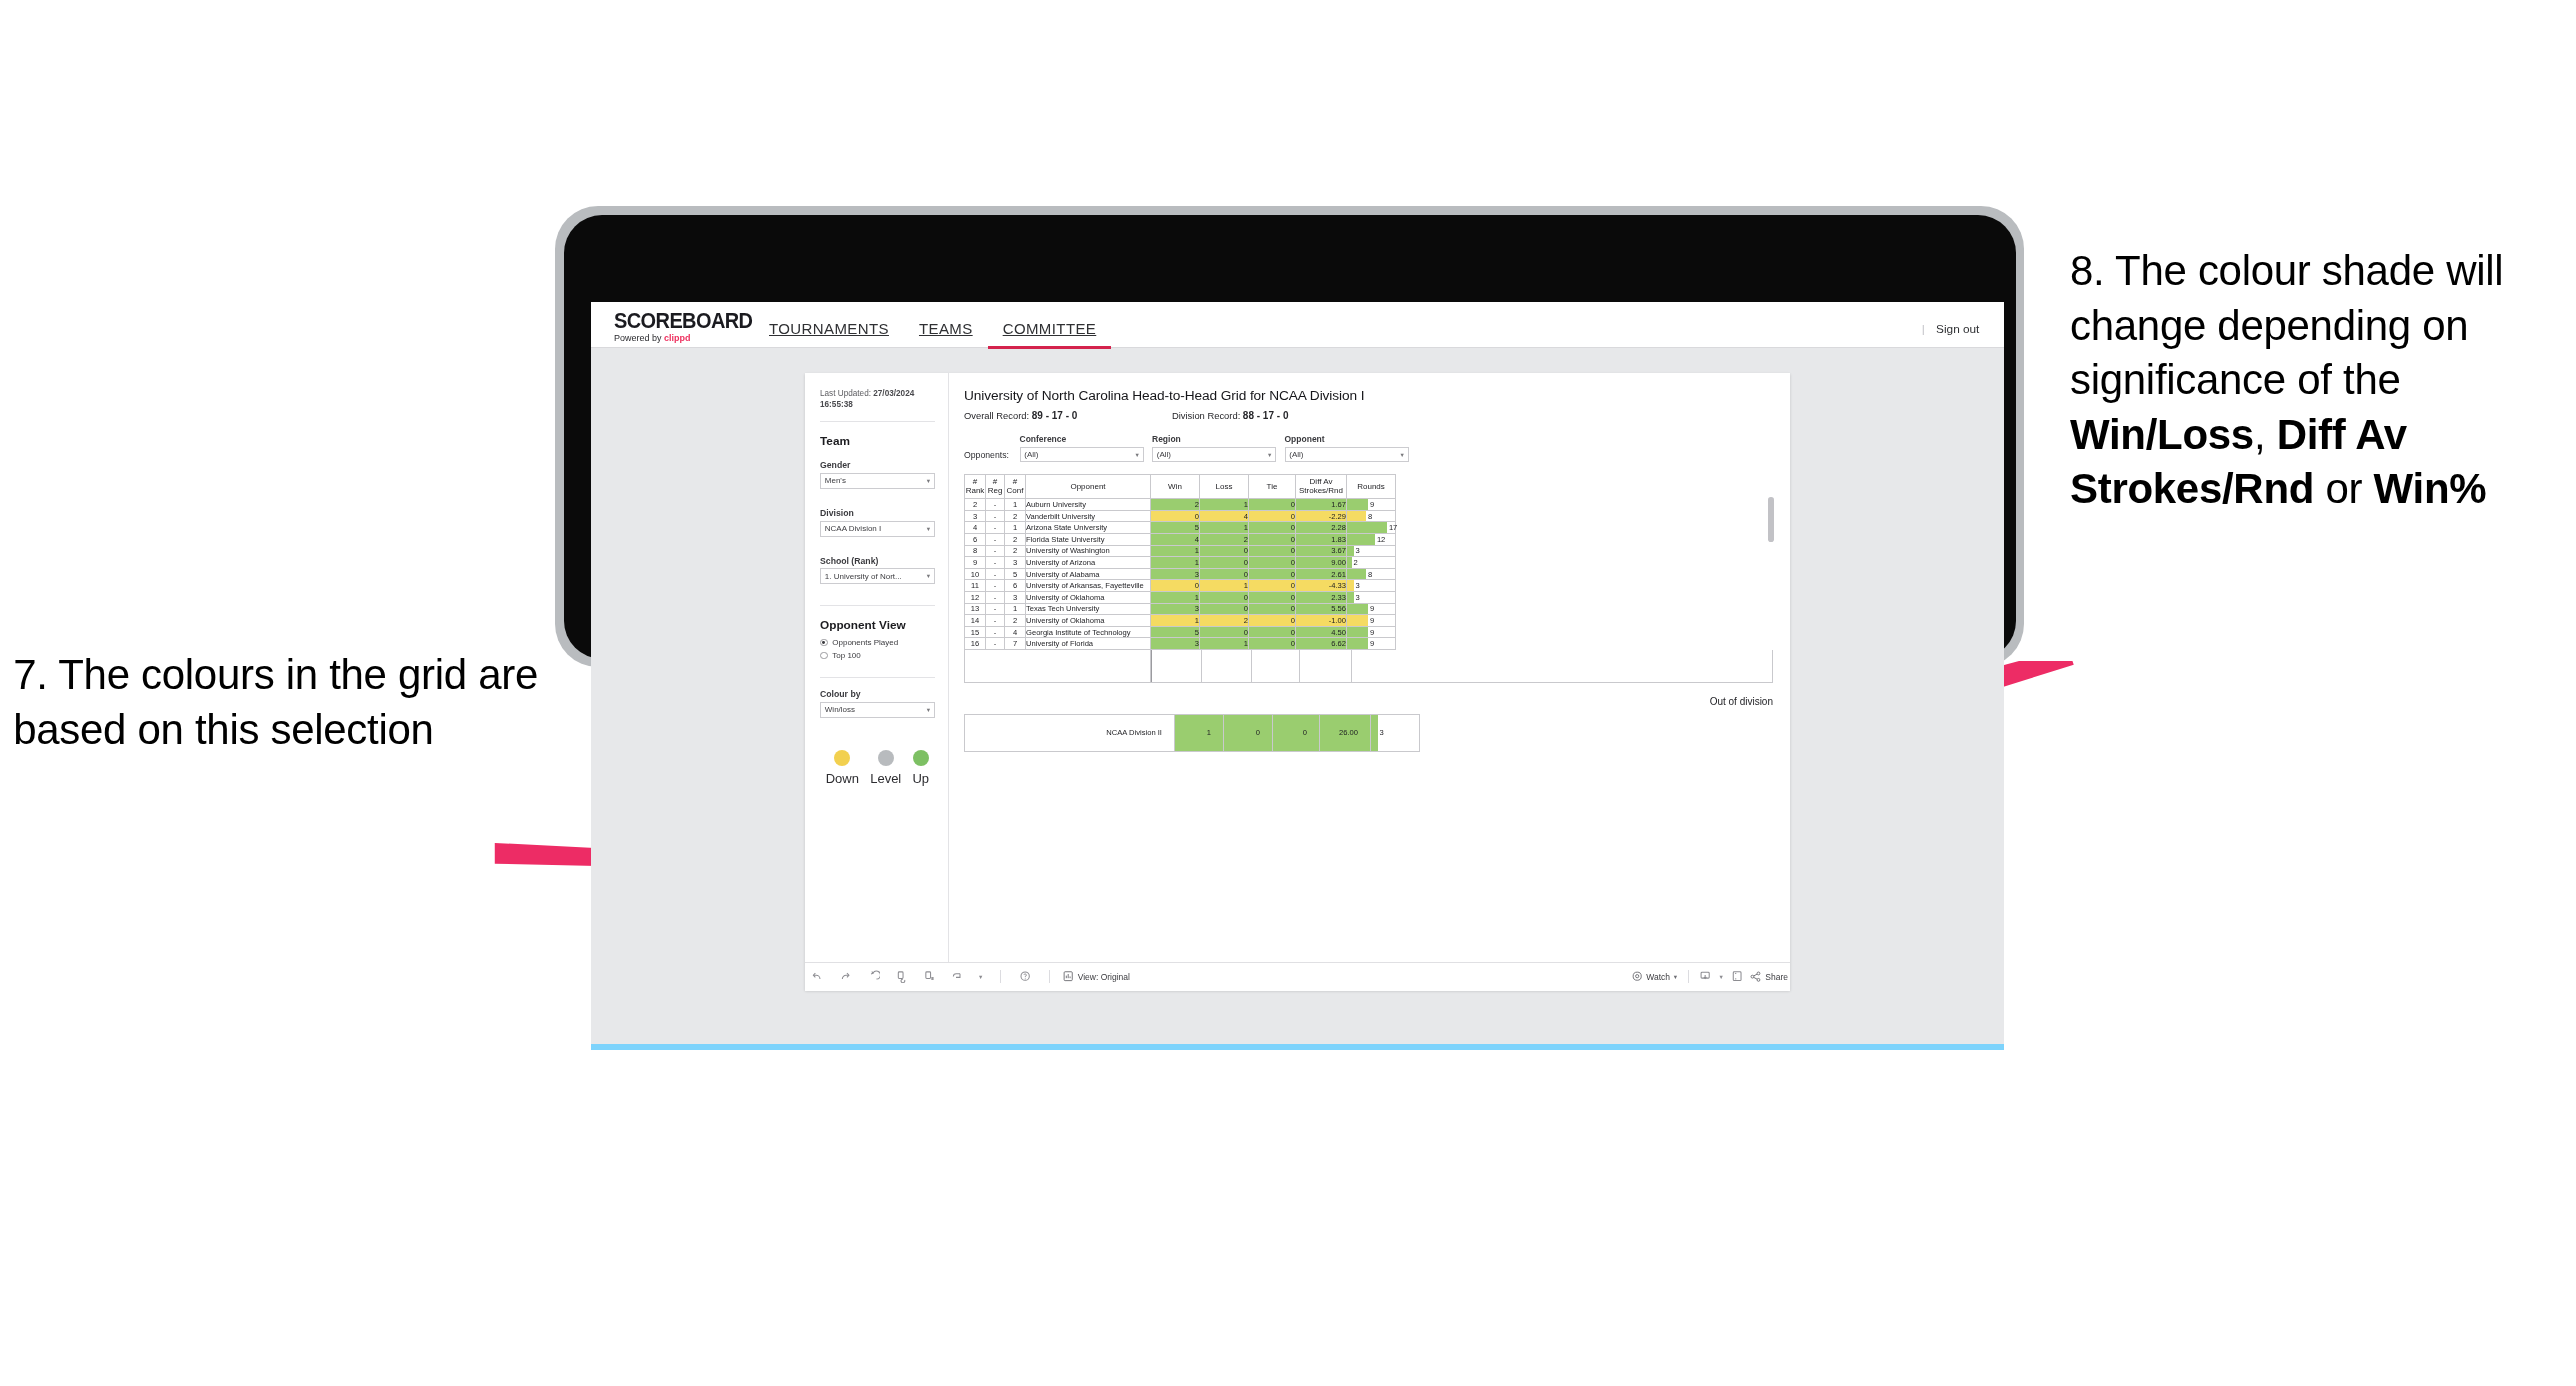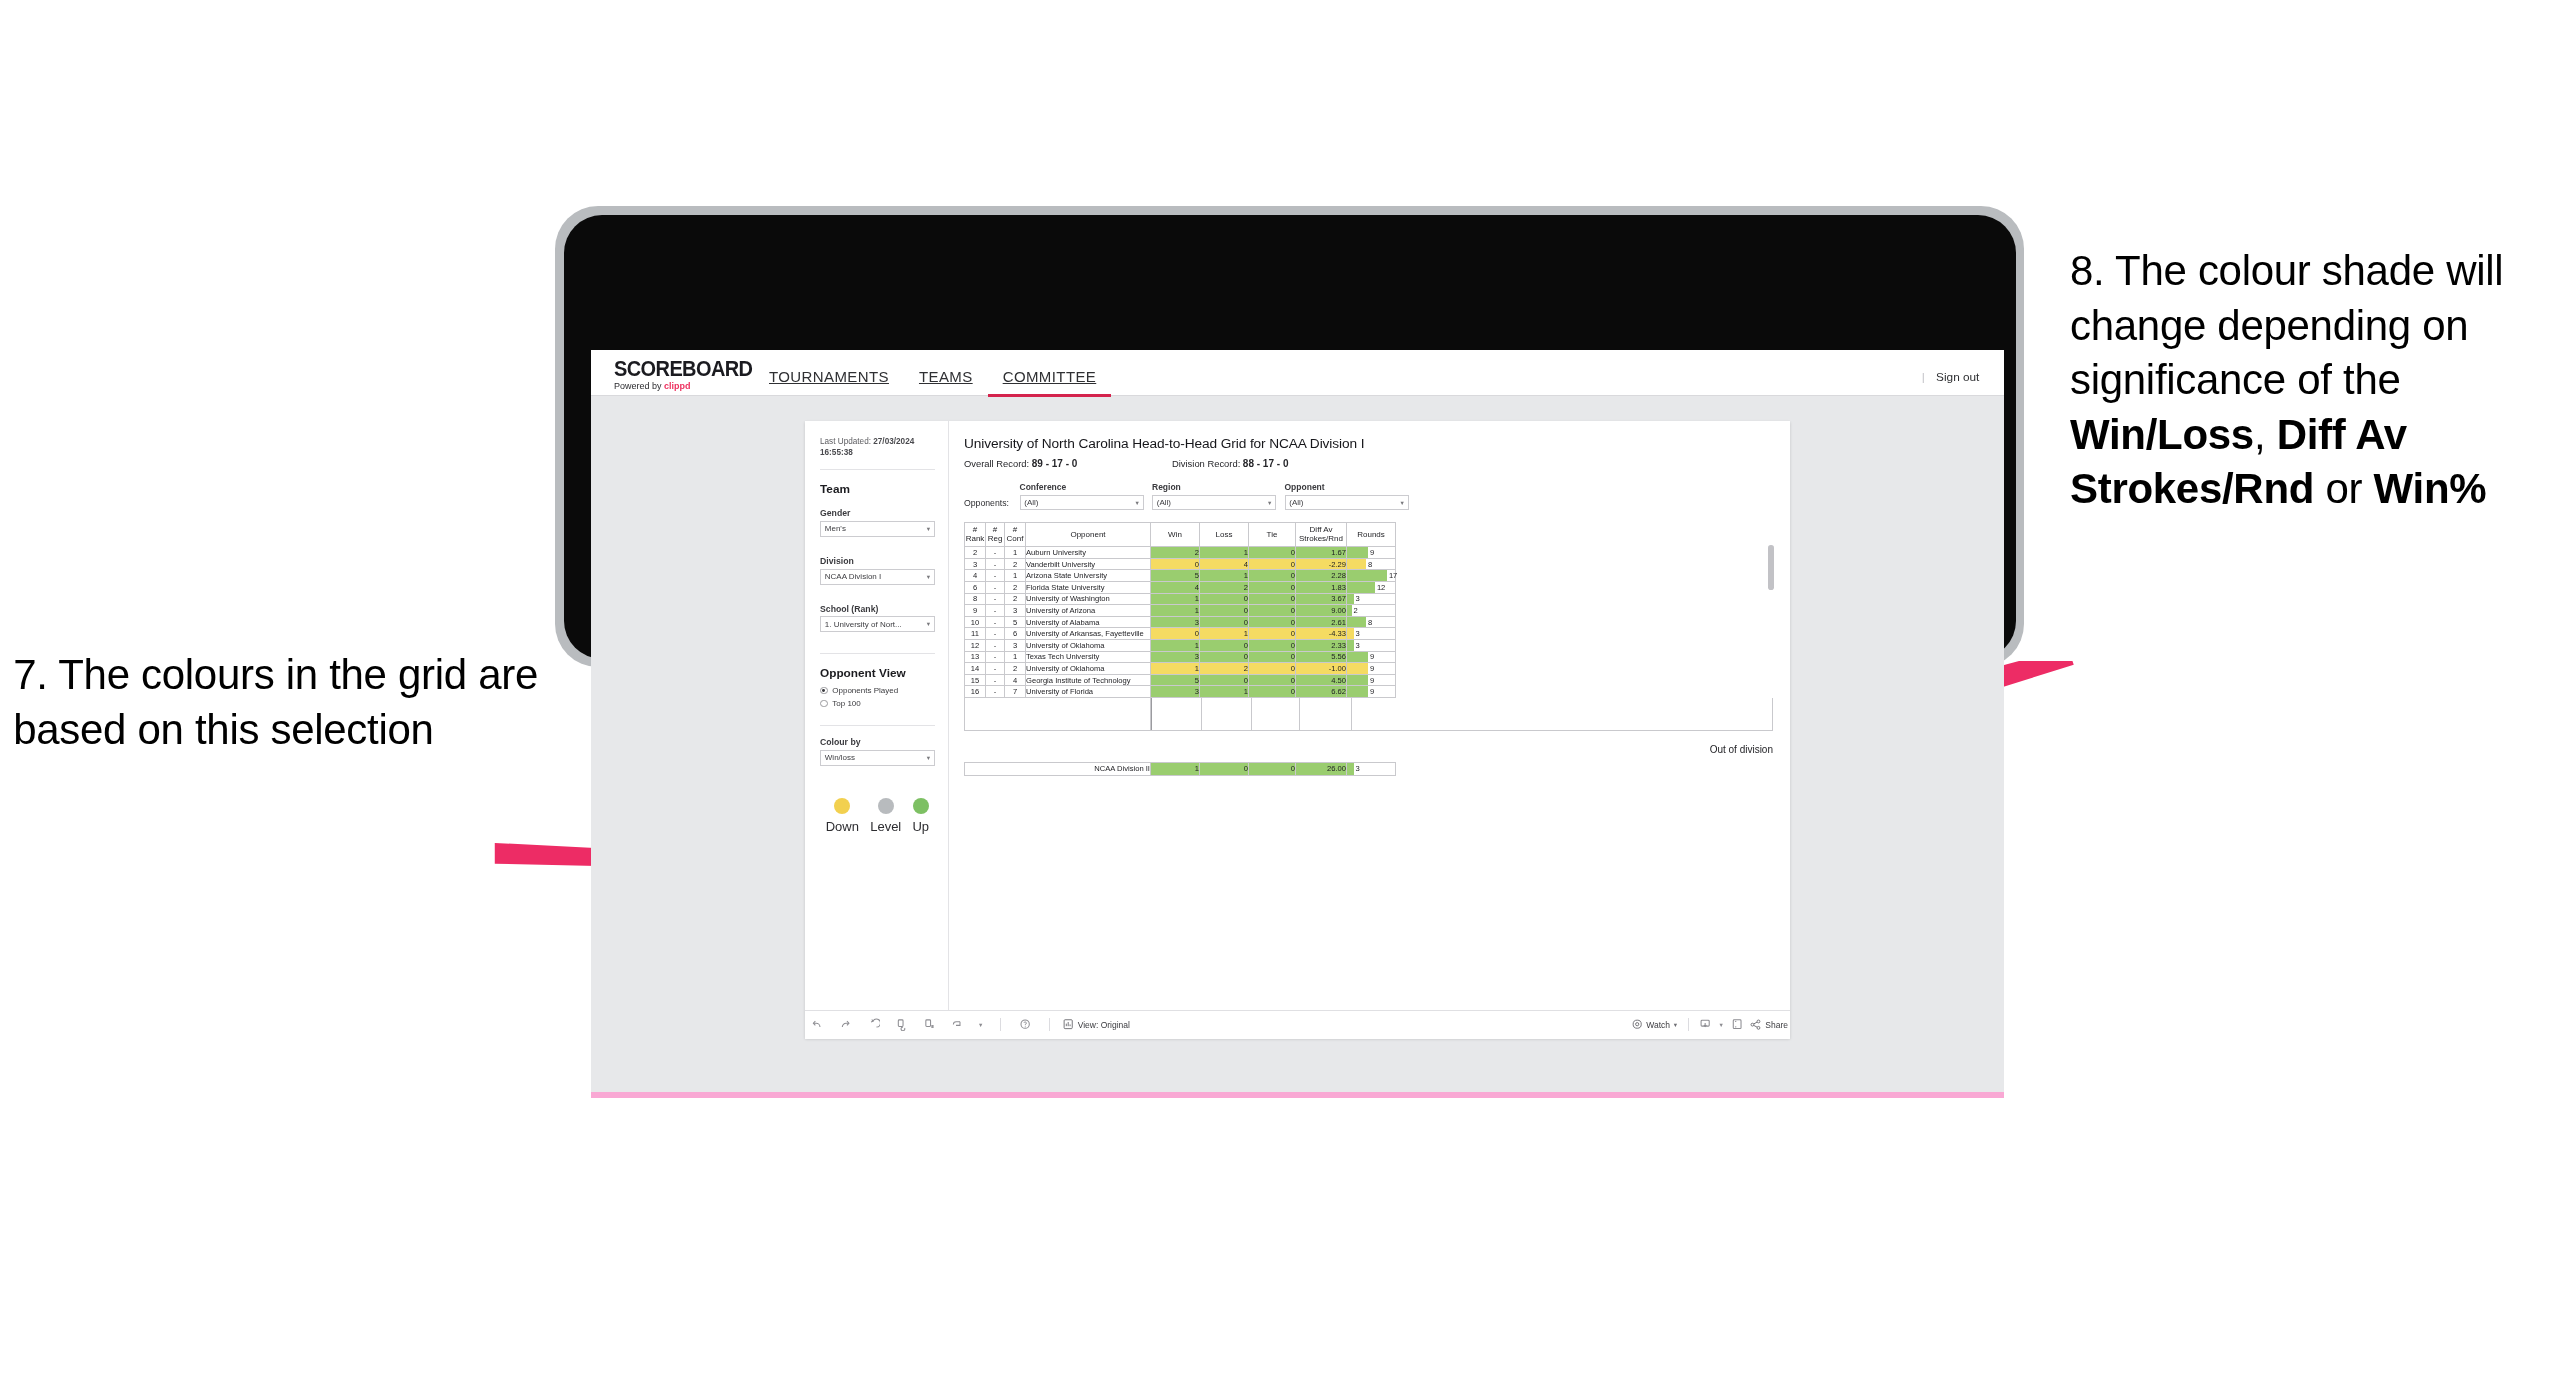--- a/index.html
+++ b/index.html
@@ -15,21 +15,21 @@
 
   .arrow{position:absolute;}
 
   
   #device{position:absolute;left:555px;top:206px;width:1469px;height:461px;}
   #bezel-outer{position:absolute;left:0;top:0;width:1469px;height:461px;
       background:#b9bcbf;border-radius:43px;}
   #bezel-inner{position:absolute;left:8.5px;top:8.5px;width:1452px;height:444px;
       background:#0a0a0a;border-radius:38px;}
   #screen{position:absolute;left:591px;top:302px;width:1413px;height:748px;
-      background:#f9a8d4;overflow:hidden;margin-top:48px;}
+      background:#7dd3fc;overflow:hidden;}
 
   
   #topbar{height:45px;background:#ffffff;display:flex;align-items:flex-end;
       position:relative;border-bottom:1.9px solid #d9d9dc;}
   #brand{padding:0 0 3.8px 23px;width:140px;flex:none;}
   .brand-word{font-family:"Liberation Sans",sans-serif;font-weight:bold;
       font-size:20px;letter-spacing:-0.6px;color:#1b1b20;line-height:19px;
       transform:scaleY(1.12);transform-origin:left bottom;}
   .brand-sub{font-size:9px;color:#2b2b2f;margin-top:2.8px;line-height:9.4px;}
   .brand-sub .clippd{color:#ee3260;font-weight:bold;}
@@ -112,21 +112,21 @@
   thead th.sepx{border-left:1.9px solid #9b9b9f;}
   #blankarea{border:0.9px solid #c9c9cd;border-top:none;height:32px;display:flex;}
   #blankarea .bcell{border-right:0.9px solid #c9c9cd;}
   #scrollbar{position:absolute;right:-0.9px;top:23.6px;width:5.7px;height:45px;
       background:#c2c2c6;border-radius:2.8px;}
 
   
   #ood{margin-top:13.2px;}
   #ood-title{font-size:10px;color:#1d1d21;margin-bottom:6.6px;text-align:right;}
   table.ood{border-collapse:collapse;table-layout:fixed;font-size:7.6px;color:#1d1d21;}
-  table.ood td{border:0.9px solid #c9c9cd;height:12.3px;padding:0;}
+  table.ood td{border:0.9px solid #c9c9cd;height:12.3px;padding:12px;}
   .ood-lbl{width:185px;text-align:right;padding-right:3.8px;background:#fff;}
 
   
   #toolbar{height:28px;border-top:0.9px solid #e0e0e3;display:flex;align-items:center;
       padding:0 2px;gap:7px;flex:none;background:#fff;}
   .tb-ic{width:21px;height:21px;display:flex;align-items:center;justify-content:center;
       color:#8d8d92;}
   .tb-div{width:0.9px;height:13.2px;background:#dcdce0;margin:0 6.6px;}
   .tb-txt{font-size:8.5px;color:#3c3c40;display:flex;align-items:center;gap:3.8px;}
   .tb-right{margin-left:auto;display:flex;align-items:center;}

